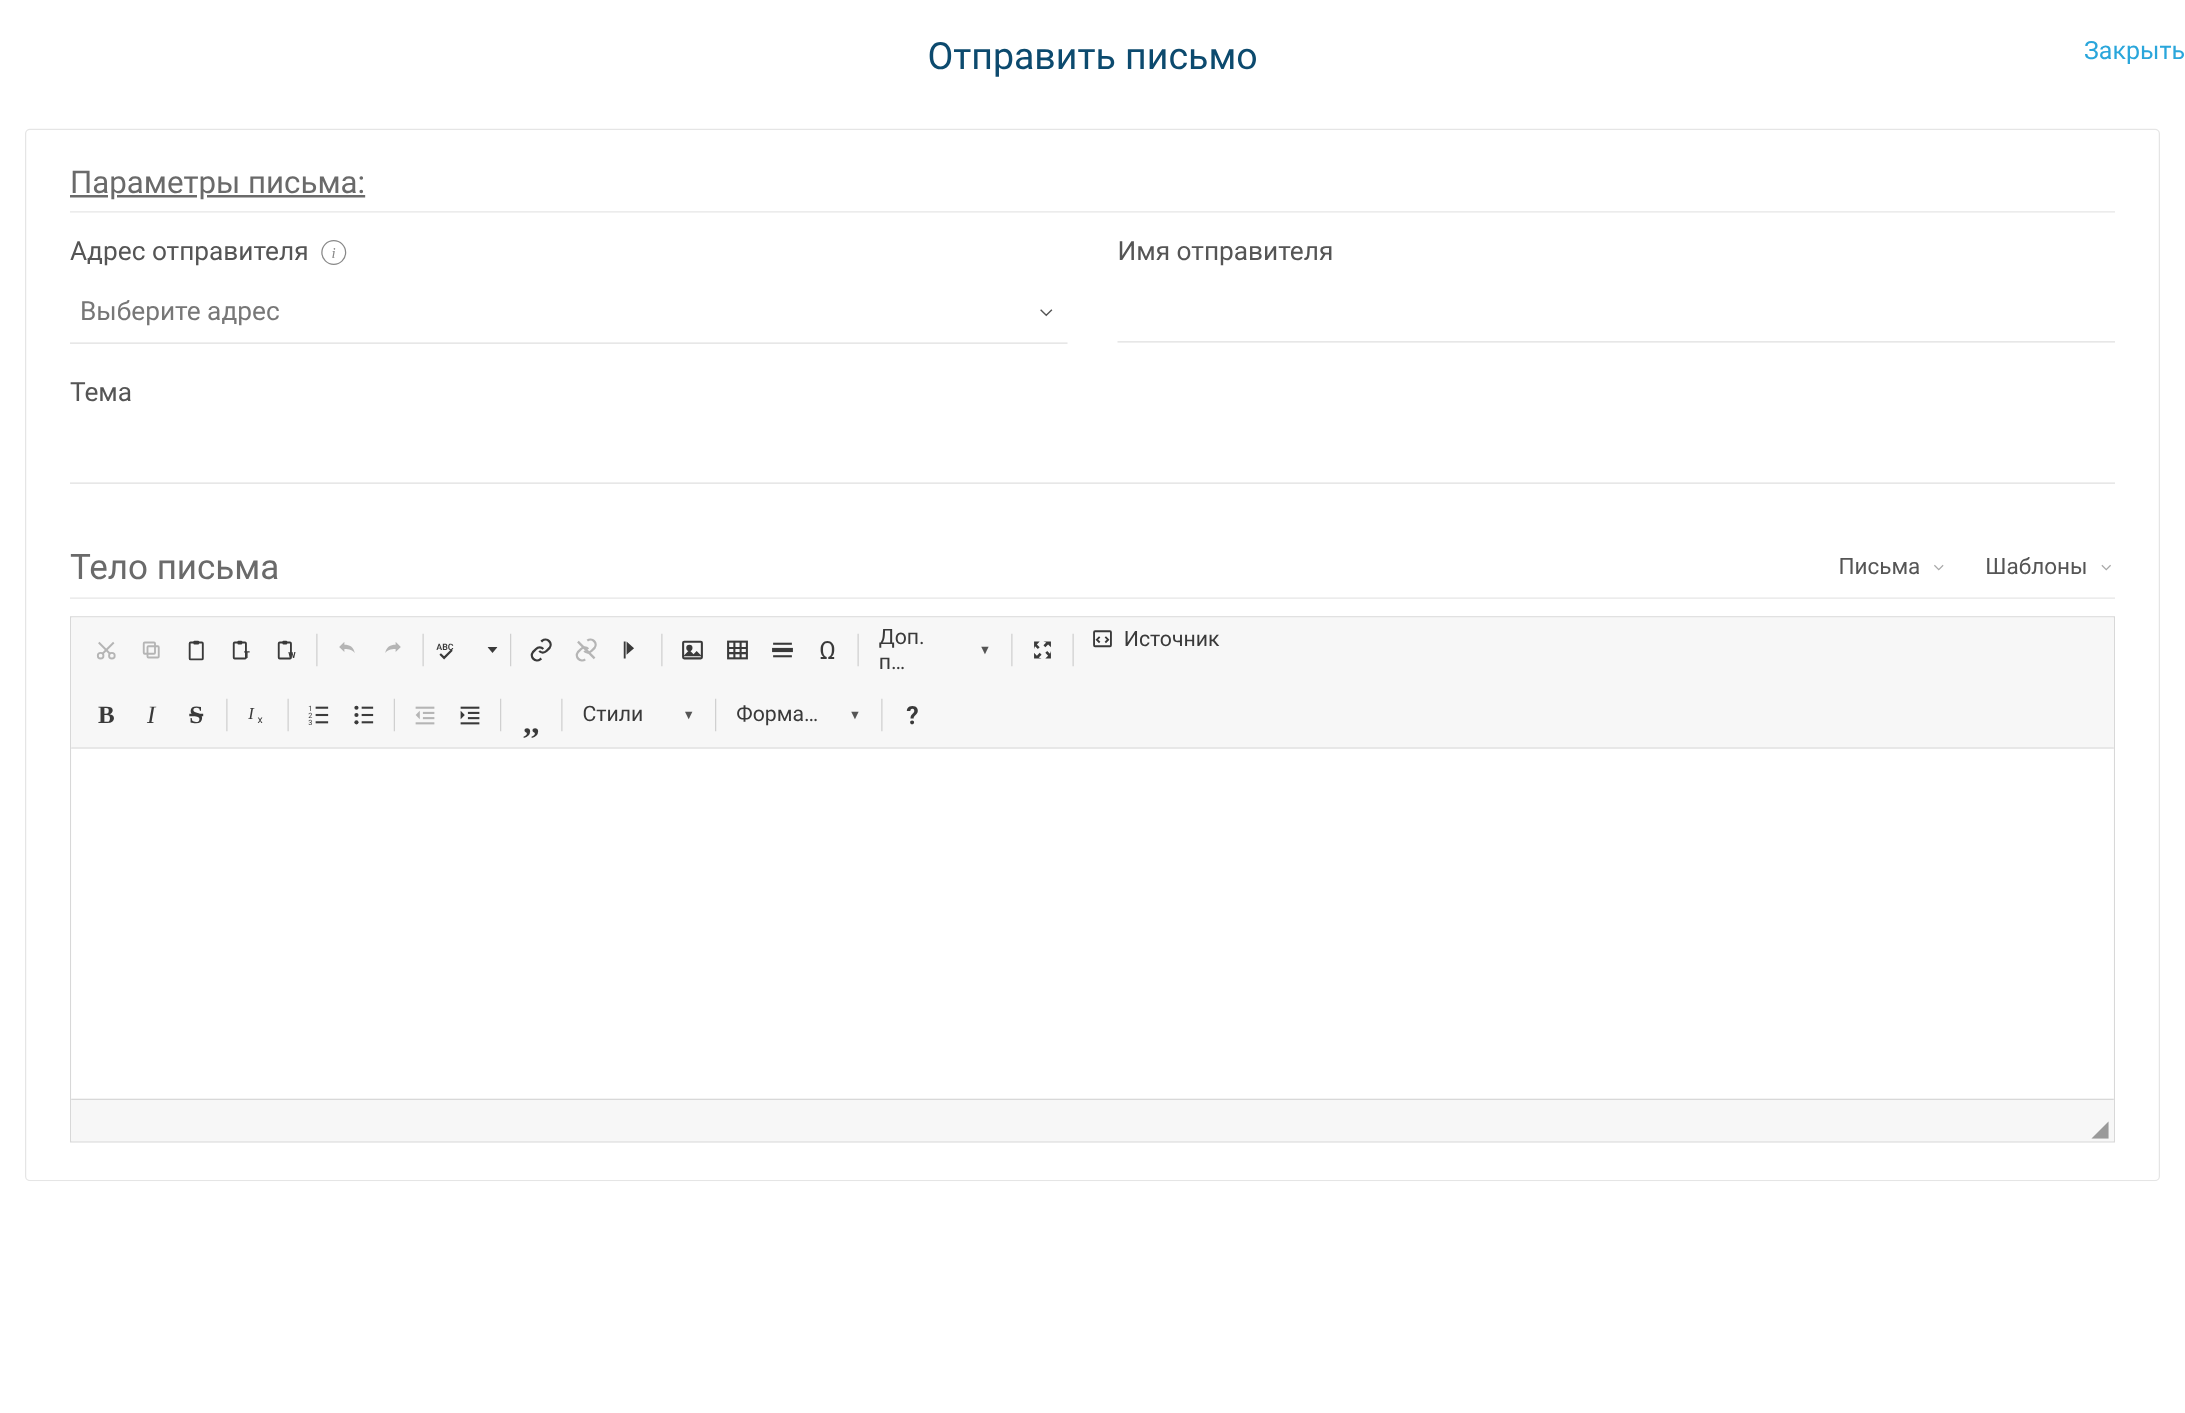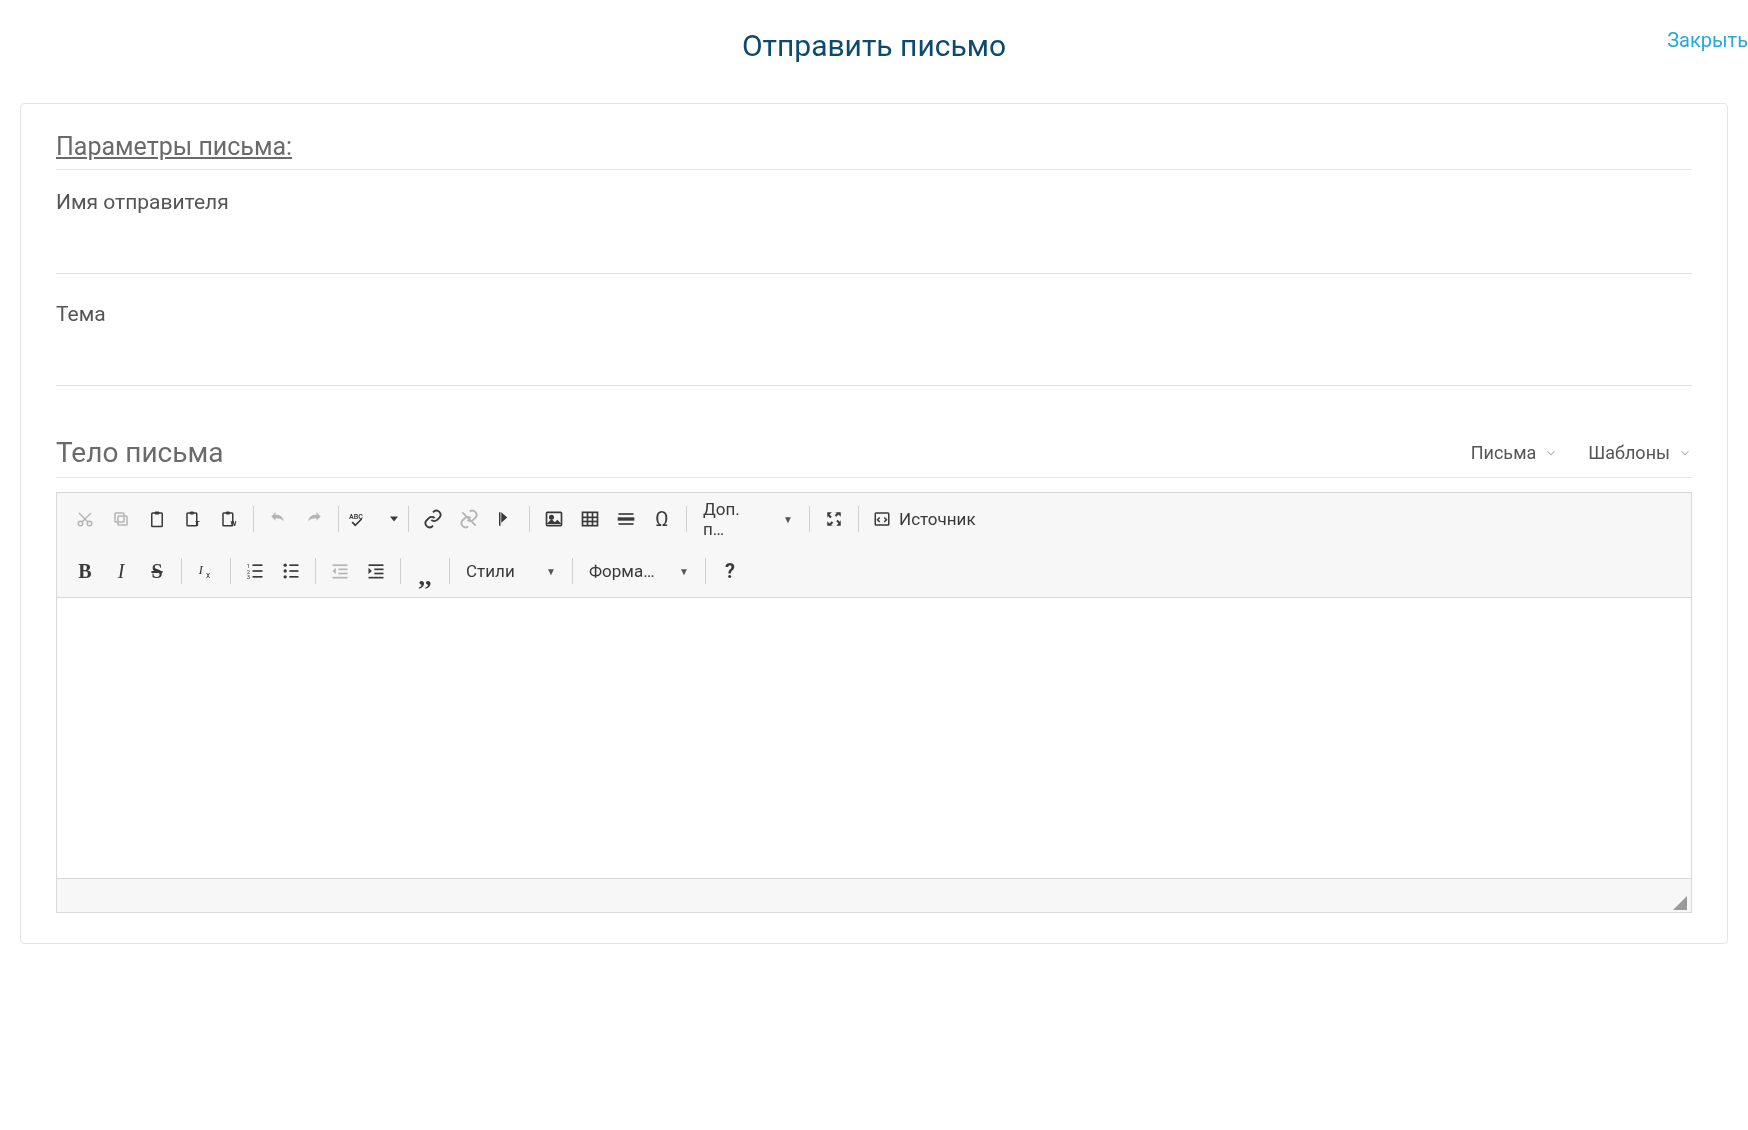--- a/index.html
+++ b/index.html
@@ -25,21 +25,21 @@
 .dd-link .chev-sm { color: #aaa; }
 .hr2 { border: none; border-top: 1px solid #e6e6e6; margin: 8px 0 0; }
 .editor-box { border: 1px solid #d8d8d8; margin-top: 14px; }
 .toolbar { background: #f7f7f7; border-bottom: 1px solid #d8d8d8; padding: 0; }
 .toolbar-row { display: flex; align-items: center; flex-wrap: wrap; padding: 8px 10px; }
 .tb-btn { display: inline-flex; align-items: center; justify-content: center; min-width: 36px; height: 36px; color: #3a3a3a; cursor: pointer; border-radius: 3px; padding: 0 4px; }
 .tb-btn.disabled { color: #b5b5b5; cursor: default; }
 .tb-sep { width: 1px; height: 26px; background: #d0d0d0; margin: 0 6px; }
 .tb-combo { display: inline-flex; align-items: center; height: 36px; padding: 0 10px; font-size: 17px; color: #3a3a3a; cursor: pointer; gap: 18px; }
 .tb-combo .caret { font-size: 10px; color: #555; }
-.tb-text-btn { display: inline-flex; align-items: center; gap: 8px; font-size: 17px; color: #3a3a3a; cursor: pointer; padding: 0 8px; height: 36px; }
+.tb-text-btn { display: inline-flex; gap: 8px; font-size: 17px; color: #3a3a3a; cursor: pointer; padding: 0 8px; height: 36px; }
 .editor-area { height: 280px; background: #fff; }
 .editor-status { height: 34px; background: #f7f7f7; border-top: 1px solid #d8d8d8; position: relative; }
 .resize-grip { position: absolute; right: 4px; bottom: 2px; color: #9a9a9a; }
 svg { display: block; }
 .bold-letter { font-weight: 700; font-family: Georgia, serif; font-size: 20px; }
 .italic-letter { font-style: italic; font-family: Georgia, serif; font-size: 20px; }
 .quote-mark { font-family: Georgia, serif; font-size: 26px; font-weight: 700; line-height: 10px; position: relative; top: 6px; }
 </style>
 </head>
 <body>
@@ -48,20 +48,34 @@
   <h1>Отправить письмо</h1>
   <a class="close-link">Закрыть</a>
 </div>
 
 <div class="card">
   <div class="section-title">Параметры письма:</div>
   <hr class="hr">
 
   <div class="row2">
     <div class="col">
+      <div class="field-label">
+        <span>Адрес отправителя</span>
+        <span class="info-icon">i</span>
+      </div>
+      <div class="select-field">
+        <span>Выберите адрес</span>
+        <span class="chev">
+          <svg width="18" height="18" viewBox="0 0 24 24" fill="none" stroke="currentColor" stroke-width="1.5">
+              <polyline points="6 9 12 15 18 9"></polyline>
+            </svg>
+        </span>
+      </div>
+    </div>
+    <div class="col">
       <div class="field-label">Имя отправителя</div>
       <div class="text-field"></div>
     </div>
   </div>
 
   <div class="subject-block">
     <div class="field-label">Тема</div>
     <div class="text-field"></div>
   </div>
 

